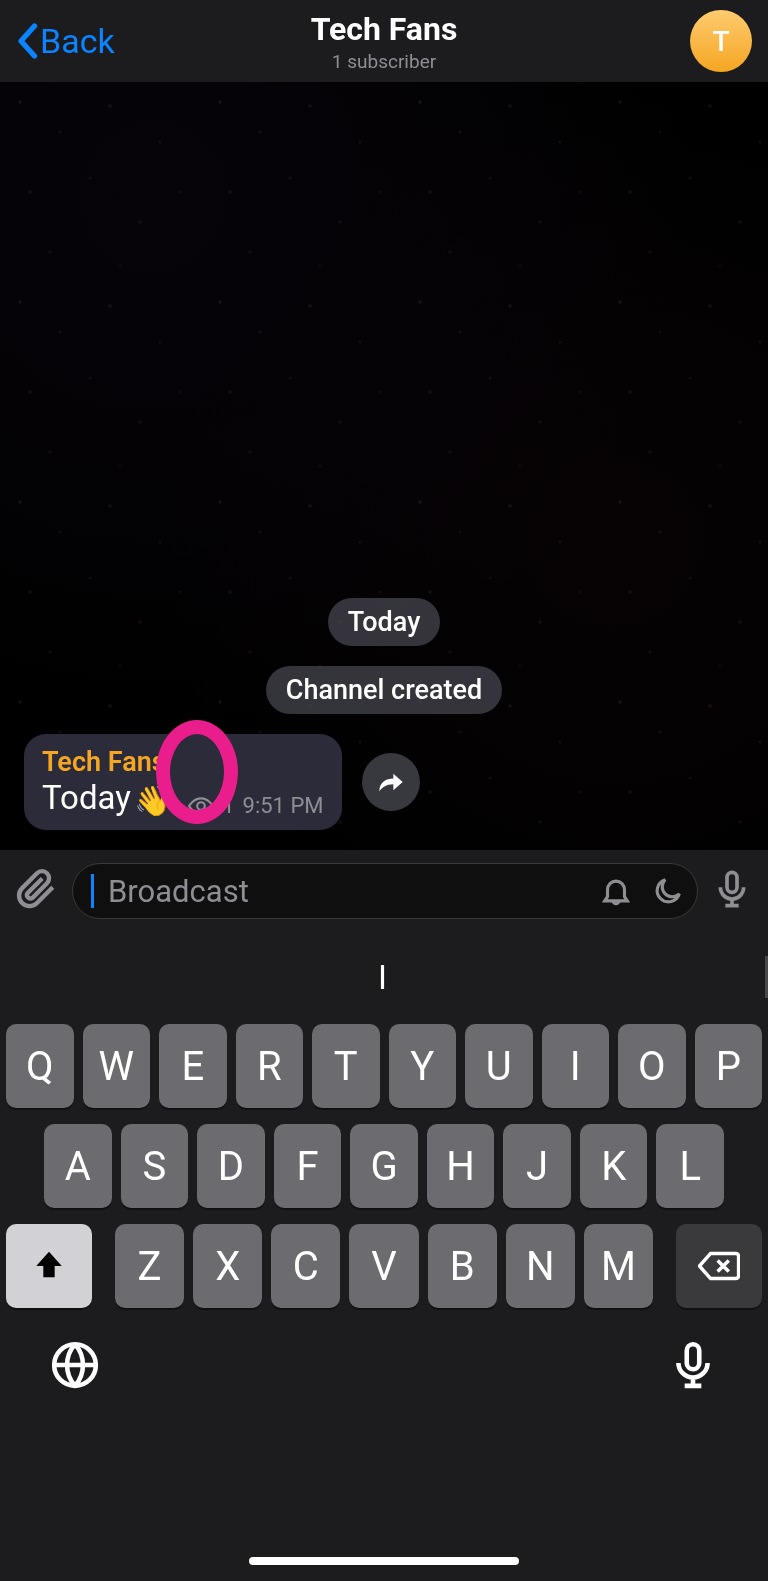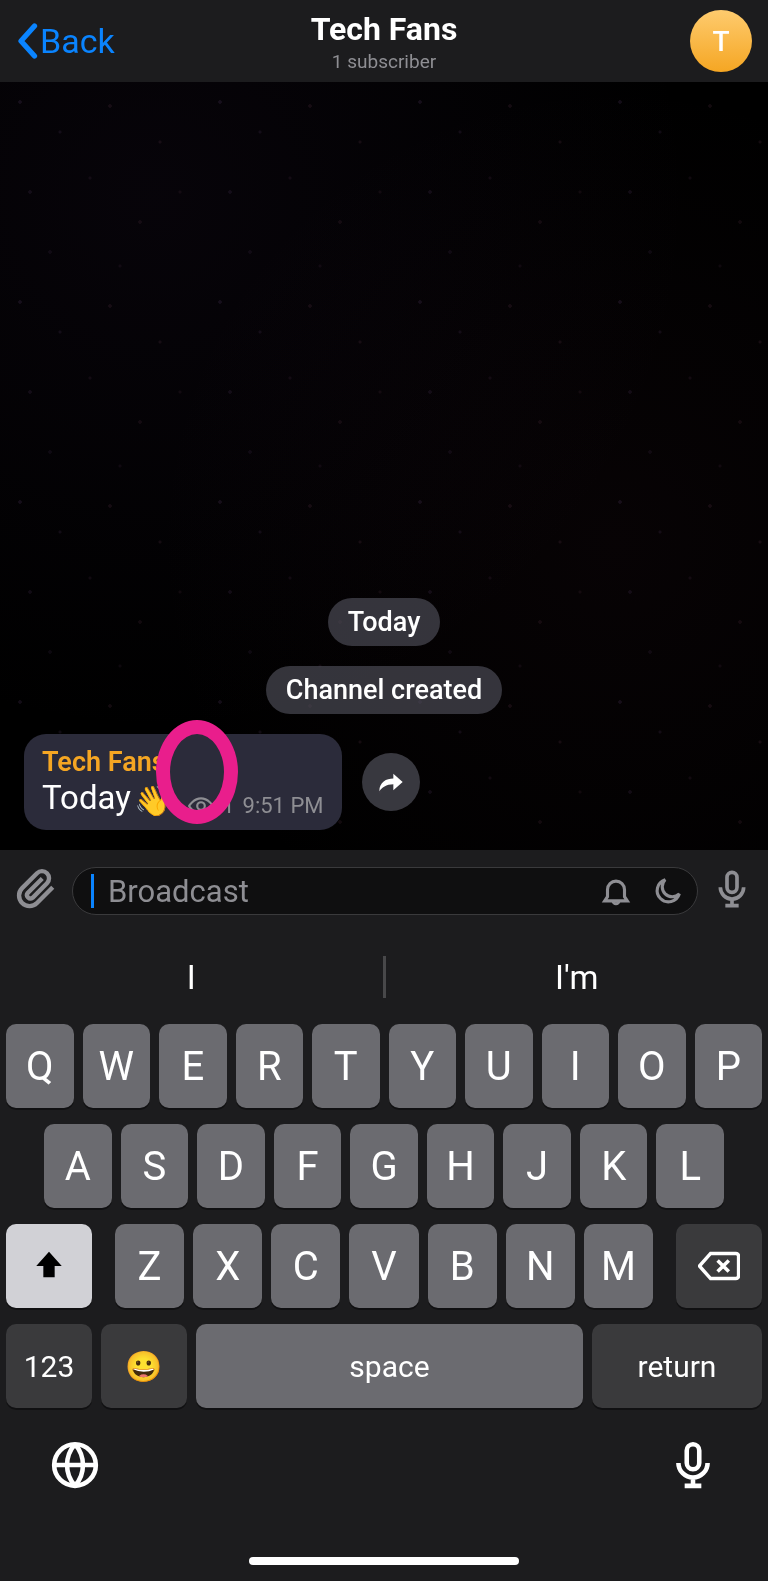--- a/index.html
+++ b/index.html
@@ -52,21 +52,21 @@
   .wave { font-size: 30px; vertical-align: -2px; }
   
   .share-btn { width: 58px; height: 58px; border-radius: 50%; background: rgba(80,80,90,0.7); display: flex; align-items: center; justify-content: center; }
   .share-btn svg { width: 28px; height: 28px; fill: #fff; }
   
   .highlight-oval { position: absolute; width: 82px; height: 104px; border: 14px solid #e91e8c; border-radius: 50%; left: 156px; bottom: 6px; pointer-events: none; }
   
   
   .input-bar { height: 82px; background: #1c1c1e; display: flex; align-items: center; padding: 0 16px; gap: 14px; }
   .attach svg { width: 42px; height: 42px; stroke: #8e8e93; fill: none; stroke-width: 2.5; }
-  .text-field { flex: 1; height: 48px; background: #0f0f10; border: 1.5px solid #3a3a3c; border-radius: 28px; display: flex; align-items: center; padding: 0 12px 0 18px; gap: 10px; }
+  .text-field { flex: 1; height: 56px; background: #0f0f10; border: 1.5px solid #3a3a3c; border-radius: 28px; display: flex; align-items: center; padding: 0 12px 0 18px; gap: 10px; }
   .text-field .cursor { width: 3px; height: 34px; background: #0a84ff; margin-right: 4px; animation: blink 1s step-end infinite; }
   @keyframes blink { 50% { opacity: 0; } }
   .placeholder { color: #8e8e93; font-size: 31px; flex: 1; }
   .field-icons { display: flex; gap: 18px; align-items: center; }
   .field-icons svg { width: 34px; height: 34px; stroke: #8e8e93; fill: none; stroke-width: 2.2; }
   .mic-outer svg { width: 40px; height: 40px; stroke: #8e8e93; fill: none; stroke-width: 2.2; }
   
   
   .keyboard { height: 649px; background: #1c1c1e; padding-top: 8px; }
   .suggest-row { height: 74px; display: flex; align-items: center; justify-content: space-around; color: #fff; font-size: 33px; position: relative; }
@@ -172,21 +172,20 @@
         <path d="M5 11 a7 7 0 0 0 14 0 M12 18 v4 M8 22 h8"></path>
       </svg>
   </div>
 </div>
 
 <div class="keyboard">
   <div class="suggest-row">
     <div class="sug">I</div>
     <div class="sep"></div>
     <div class="sep"></div>
-    <div class="sug">I'm</div>
   </div>
   <div class="key-rows">
     <div class="krow r1">
       <div class="key">Q</div>
       <div class="key">W</div>
       <div class="key">E</div>
       <div class="key">R</div>
       <div class="key">T</div>
       <div class="key">Y</div>
       <div class="key">U</div>
@@ -220,26 +219,20 @@
         <div class="key">N</div>
         <div class="key">M</div>
       </div>
       <div class="key special del">
         <svg viewBox="0 0 30 22">
             <path d="M9 2 H27 a2 2 0 0 1 2 2 V18 a2 2 0 0 1 -2 2 H9 L1 11 Z"></path>
             <path d="M14 7 L22 15 M22 7 L14 15"></path>
           </svg>
       </div>
     </div>
-    <div class="krow r4">
-      <div class="key special numkey">123</div>
-      <div class="key special emoji">😀</div>
-      <div class="key space">space</div>
-      <div class="key special return">return</div>
-    </div>
   </div>
   <div class="kb-bottom">
     <div>
       <svg viewBox="0 0 24 24">
           <circle cx="12" cy="12" r="10"></circle>
           <path d="M2 12 h20 M12 2 a15 15 0 0 1 0 20 M12 2 a15 15 0 0 0 0 20"></path>
         </svg>
     </div>
     <div>
       <svg viewBox="0 0 24 24">

